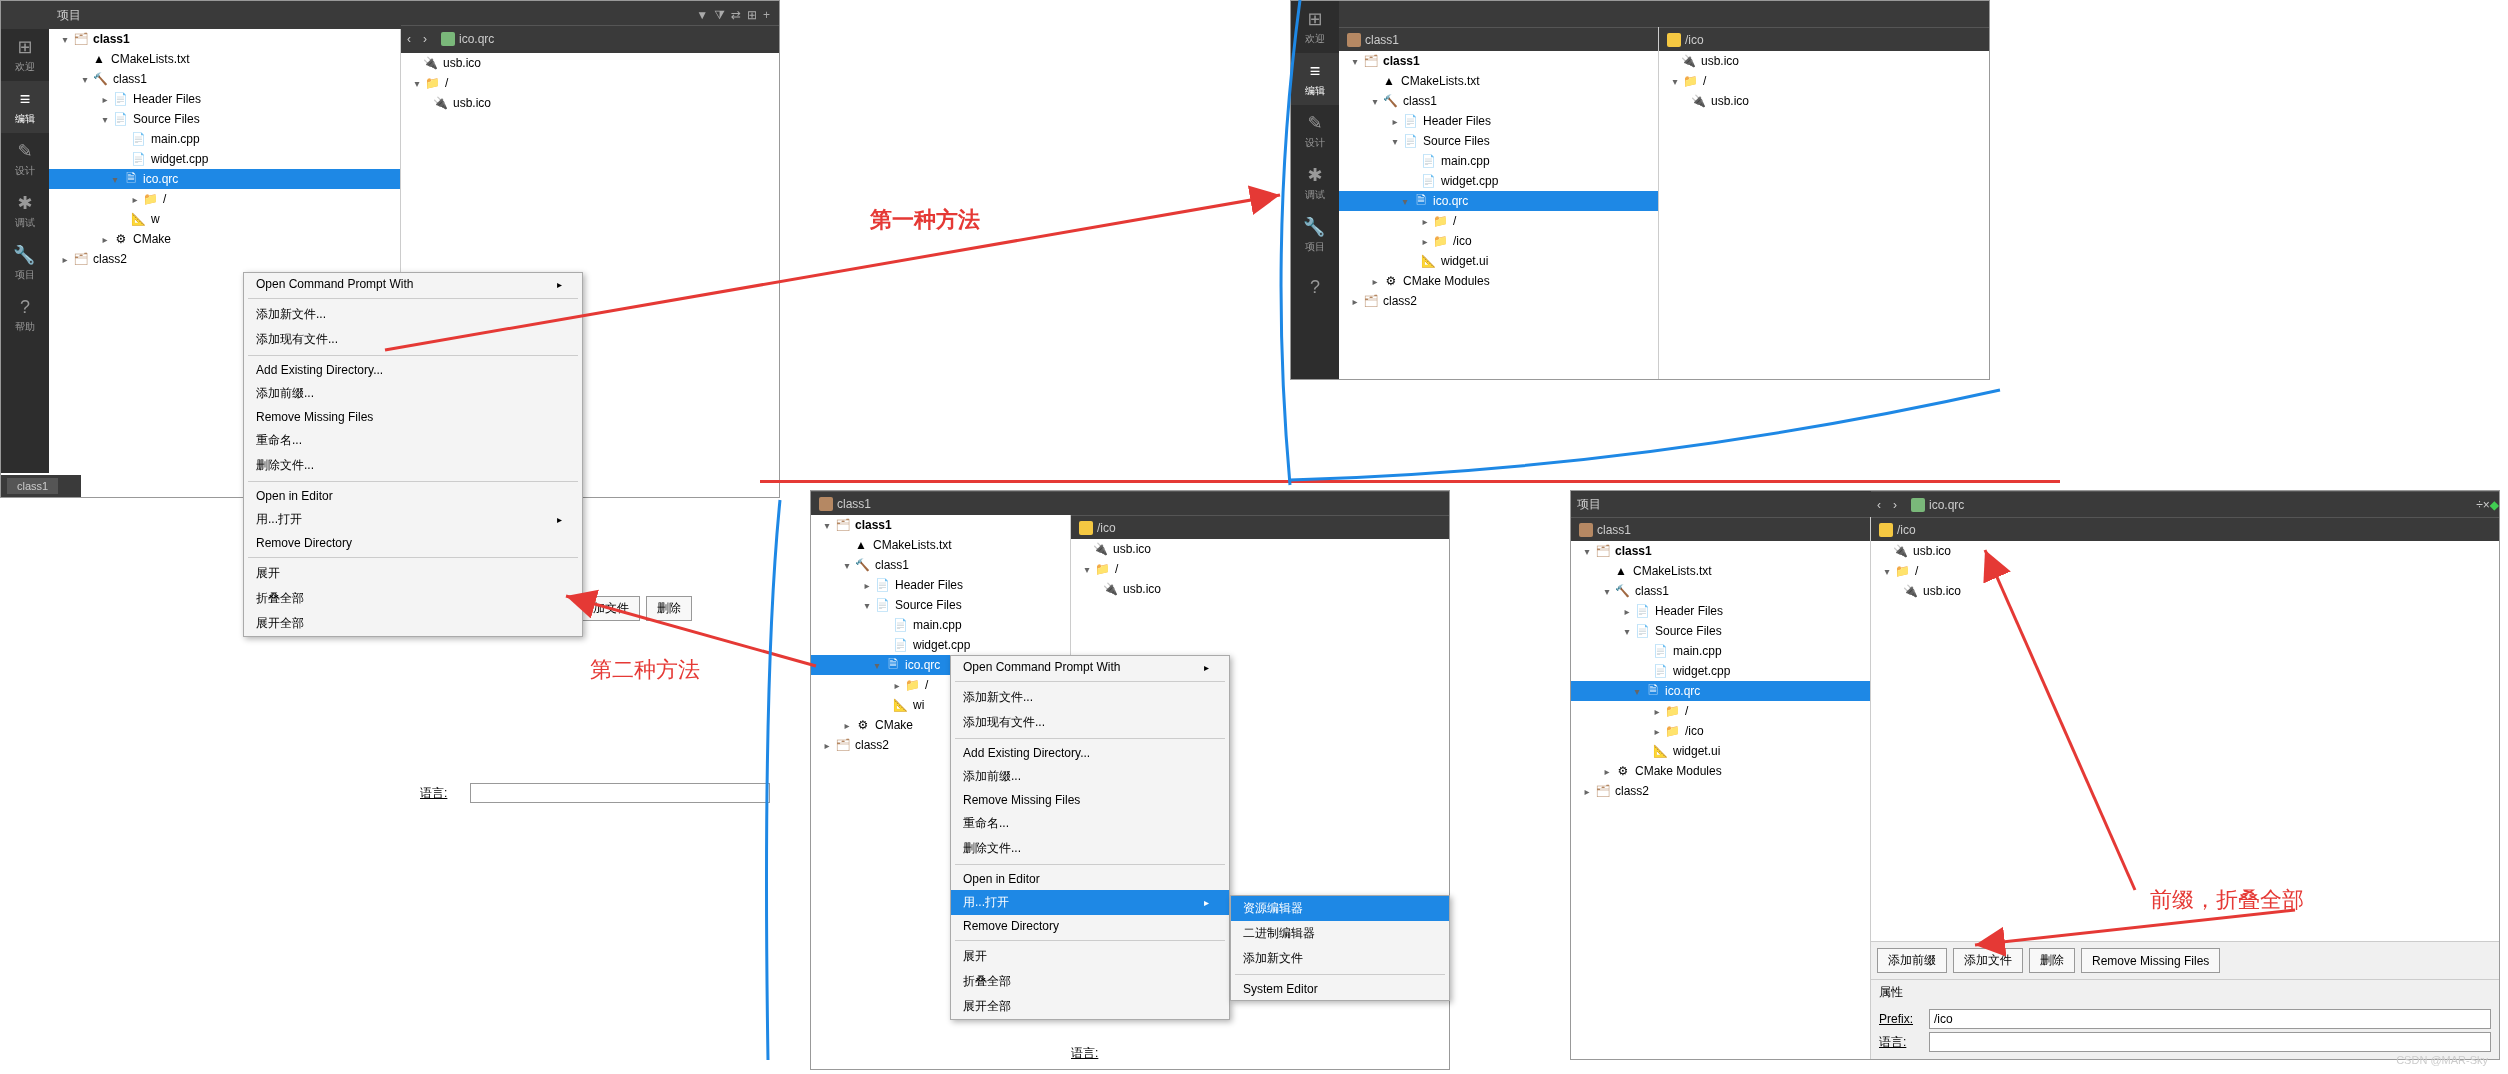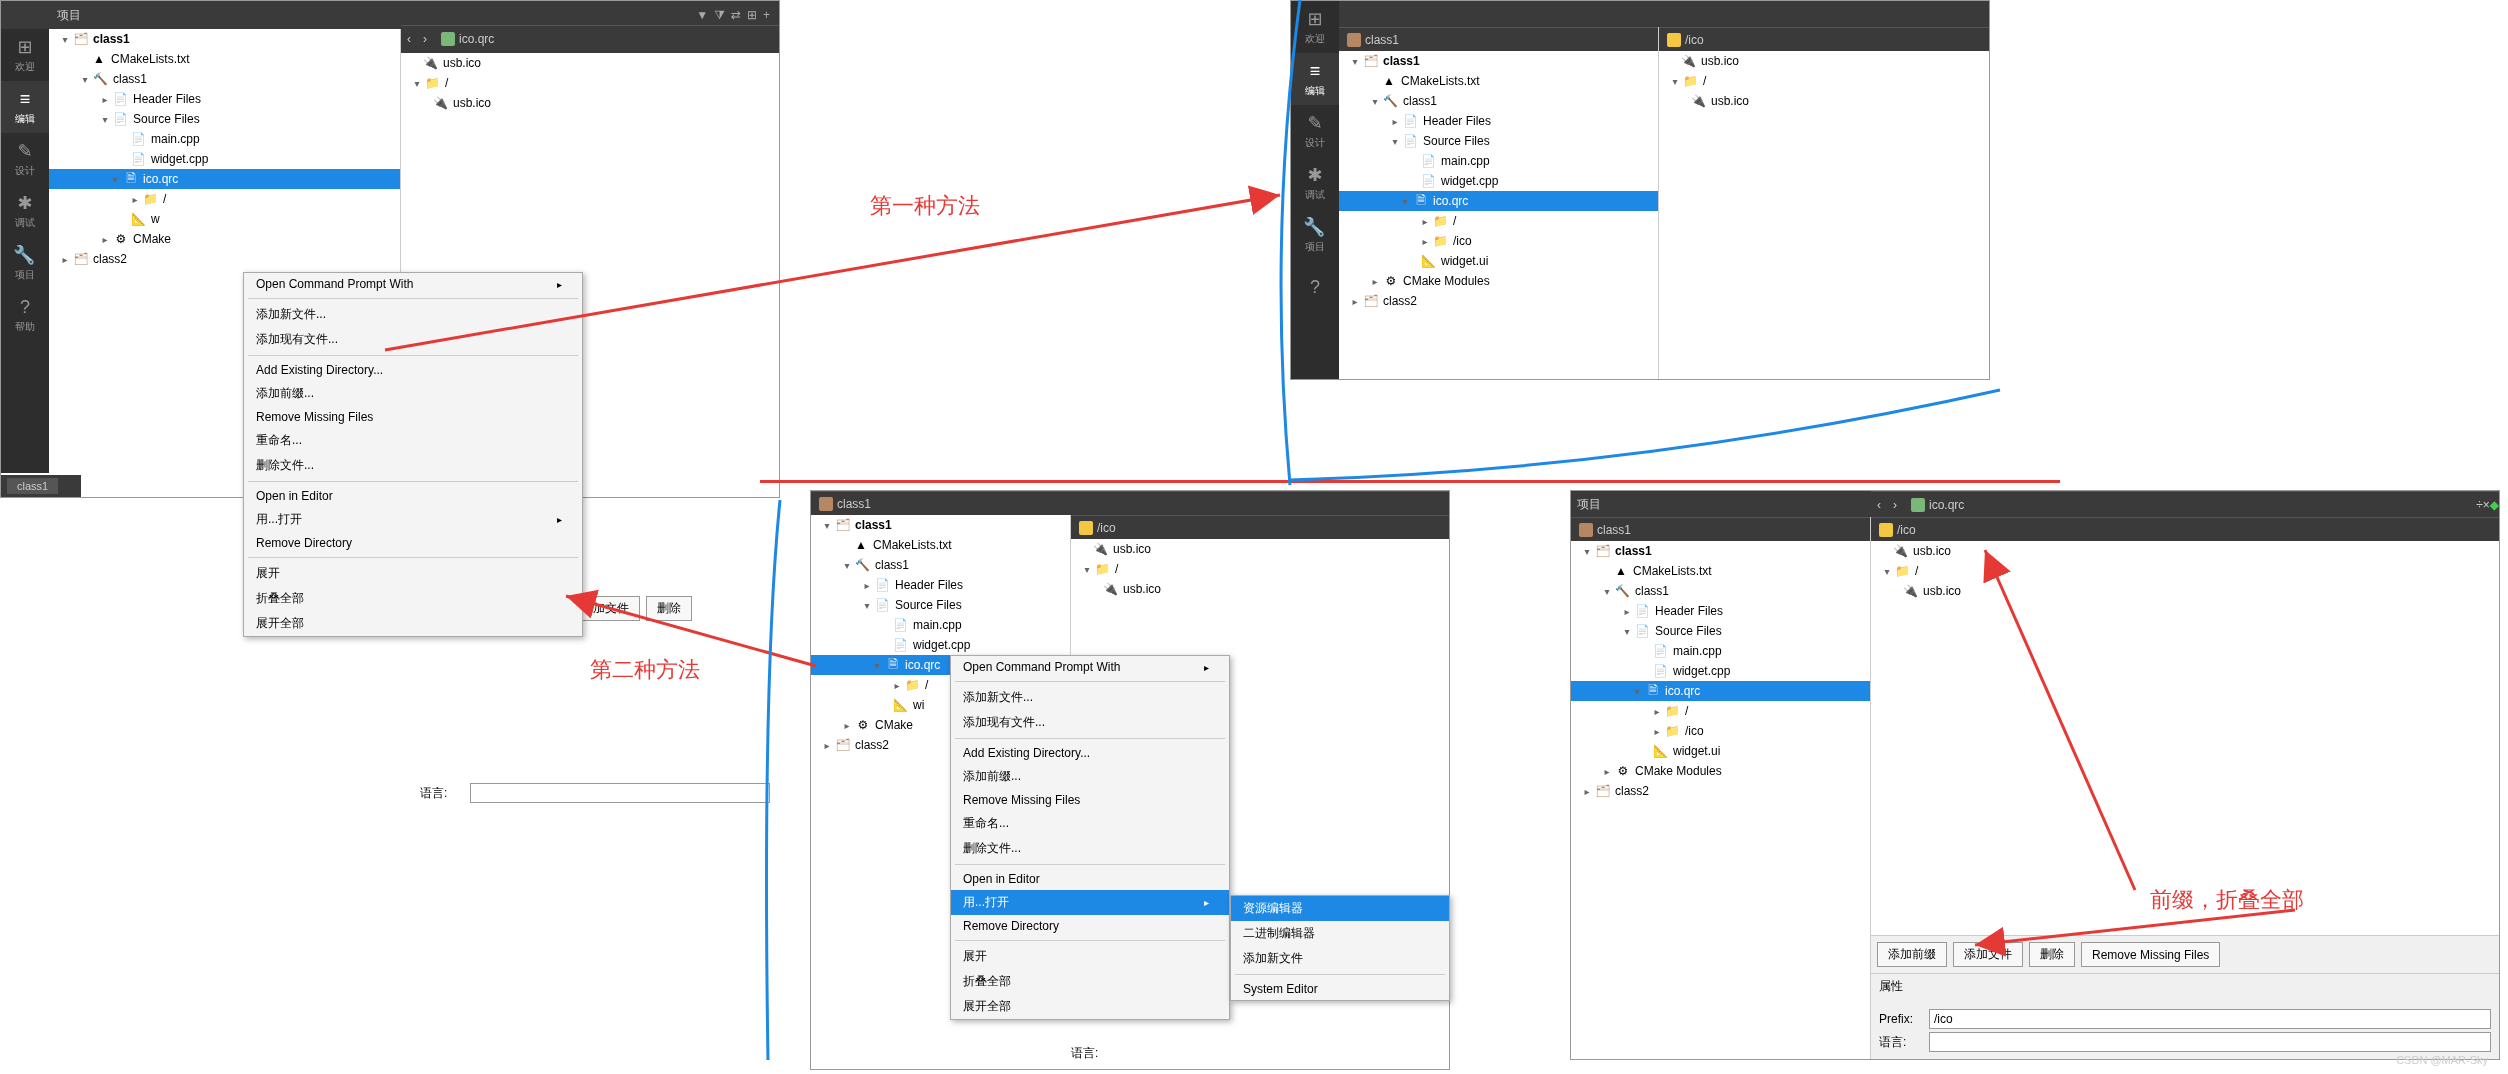--- a/index.html
+++ b/index.html
@@ -39,21 +39,21 @@
 .panel { position: absolute; border: 1px solid #999; background: #fff; }
 .ico-folder { color: #f5c842; }
 .ico-file { color: #888; }
 .ico-proj { color: #b58863; }
 
 .res-buttons { display: flex; gap: 6px; padding: 6px; background: #f0f0f0; border-top: 1px solid #ccc; }
 .res-buttons button { padding: 3px 10px; border: 1px solid #999; background: #f8f8f8; cursor: pointer; }
 
 .prop-panel { background: #f0f0f0; border-top: 1px solid #ccc; padding: 4px 8px; }
 .prop-row { display: flex; align-items: center; margin: 3px 0; }
-.prop-row label { width: 50px; }
+.prop-row label { width: 50px; text-decoration: underline; }
 .prop-row input { flex: 1; border: 1px solid #999; padding: 2px 4px; background: #fff; }
 
 .annotation { position: absolute; color: #e53935; font-size: 22px; z-index: 200; pointer-events: none; }
 .ann-arrow { position: absolute; z-index: 199; pointer-events: none; }
 .red-line { position: absolute; background: #e53935; z-index: 50; }
 
 .tab-bar { background: #3a3a3a; color: #ccc; height: 22px; display: flex; align-items: center; padding: 0 6px; }
 .tab { background: #555; padding: 2px 10px; margin-right: 2px; font-size: 11px; }
 
 .watermark { position: absolute; right: 20px; bottom: 8px; color: #ccc; font-size: 11px; }
@@ -664,35 +664,35 @@
             <span class="txt">usb.ico</span>
           </div>
       </div>
       <div class="res-buttons">
         <button>添加前缀</button>
         <button>添加文件</button>
         <button>删除</button>
         <button>Remove Missing Files</button>
       </div>
       <div class="prop-panel">
-        <div style="margin-bottom:14px;">属性</div>
+        <div style="margin-bottom:8px;">属性</div>
         <div class="prop-row">
             <label>Prefix:</label>
             <input value="/ico" style="">
           </div>
         <div class="prop-row">
             <label>语言:</label>
             <input style="">
           </div>
       </div>
     </div>
   </div>
 </div>
 
-<div class="annotation" style="left:870px; top:191px;">第一种方法</div>
+<div class="annotation" style="left:870px; top:205px;font-weight:bold;">第一种方法</div>
 <div class="annotation" style="left:590px; top:655px;">第二种方法</div>
 <div class="annotation" style="left:2150px; top:885px;">前缀，折叠全部</div>
 
 <svg class="ann-arrow" style="left:380px; top:185px; width:910px; height:170px;">
   <defs>
       <marker id="ah1" markerWidth="12" markerHeight="12" refX="10" refY="5" orient="auto">
         <path d="M0,0 L10,5 L0,10 z" fill="#e53935"></path>
       </marker>
     </defs>
   <line x1="5" y1="165" x2="900" y2="10" stroke="#e53935" stroke-width="3" marker-end="url(#ah1)"></line>

